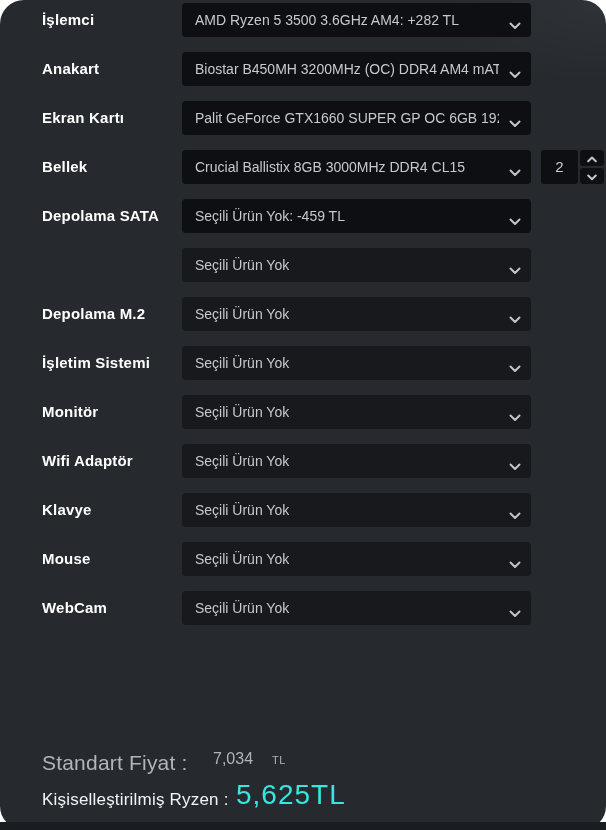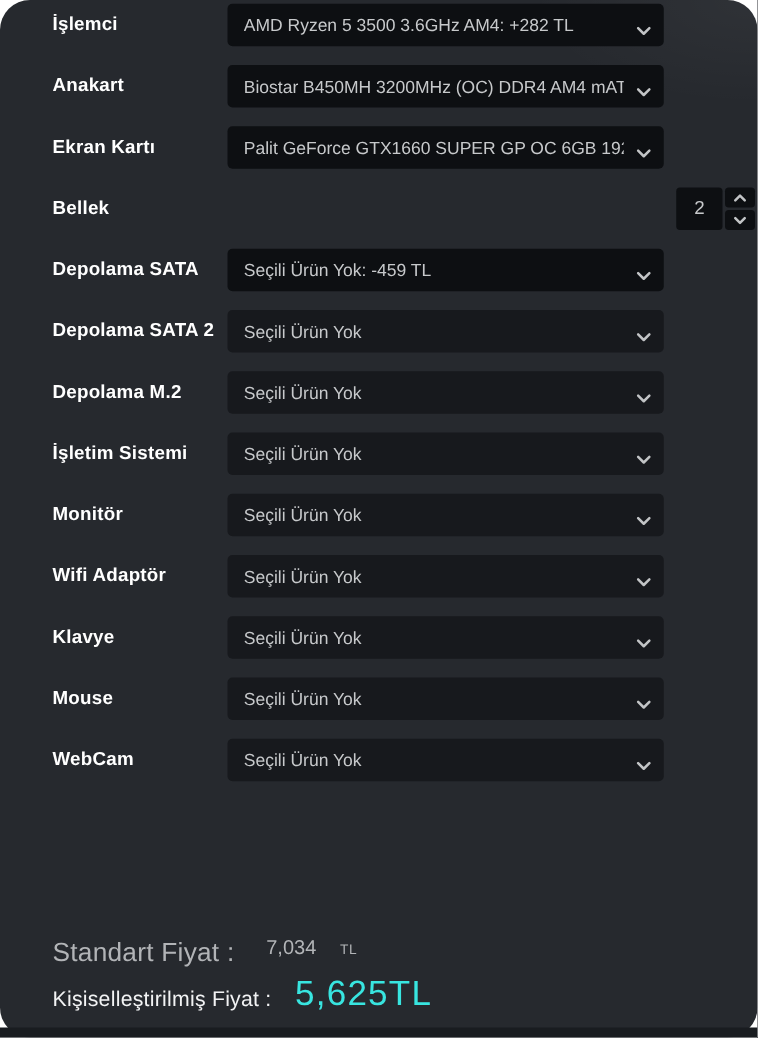--- a/index.html
+++ b/index.html
@@ -130,20 +130,28 @@
         <svg width="12" height="8" viewBox="0 0 12 8">
               <path d="M1.5 1.5 L6 6 L10.5 1.5" stroke="#c2c4c6" stroke-width="2" fill="none" stroke-linecap="round" stroke-linejoin="round"></path>
             </svg>
       </span>
     </div>
 
   </div>
 
   <div class="row">
     <div class="row-label">Bellek</div>
+    <div class="select active">
+      <span class="select-text">Crucial Ballistix 8GB 3000MHz DDR4 CL15</span>
+      <span class="chev">
+        <svg width="12" height="8" viewBox="0 0 12 8">
+              <path d="M1.5 1.5 L6 6 L10.5 1.5" stroke="#c2c4c6" stroke-width="2" fill="none" stroke-linecap="round" stroke-linejoin="round"></path>
+            </svg>
+      </span>
+    </div>
     <div class="stepper">
       <div class="qty-box">2</div>
       <div class="qty-btn up">
         <span>
           <svg width="10" height="7" viewBox="0 0 10 7">
                 <path d="M1.2 5.3 L5 1.5 L8.8 5.3" stroke="#c2c4c6" stroke-width="2" fill="none" stroke-linecap="round" stroke-linejoin="round"></path>
               </svg>
         </span>
       </div>
       <div class="qty-btn down">
@@ -163,21 +171,20 @@
       <span class="chev">
         <svg width="12" height="8" viewBox="0 0 12 8">
               <path d="M1.5 1.5 L6 6 L10.5 1.5" stroke="#c2c4c6" stroke-width="2" fill="none" stroke-linecap="round" stroke-linejoin="round"></path>
             </svg>
       </span>
     </div>
 
   </div>
 
   <div class="row">
-    <div class="row-label">Depolama SATA 2</div>
     <div class="select empty">
       <span class="select-text">Seçili Ürün Yok</span>
       <span class="chev">
         <svg width="12" height="8" viewBox="0 0 12 8">
               <path d="M1.5 1.5 L6 6 L10.5 1.5" stroke="#c2c4c6" stroke-width="2" fill="none" stroke-linecap="round" stroke-linejoin="round"></path>
             </svg>
       </span>
     </div>
 
   </div>
@@ -273,17 +280,17 @@
     </div>
 
   </div>
 </div>
 
   <div class="price-standard-label">Standart Fiyat :</div>
   <div class="price-standard-value">
     <span>7,034</span><span class="cur">TL</span>
   </div>
 
-  <div class="price-custom-label">Kişiselleştirilmiş Fiyat :</div>
+  <div class="price-custom-label">Kişiselleştirilmiş Ryzen :</div>
   <div class="price-custom-value">5,625TL</div>
 
   <div class="bottom-strip"></div>
 </div>
 
 </body></html>

